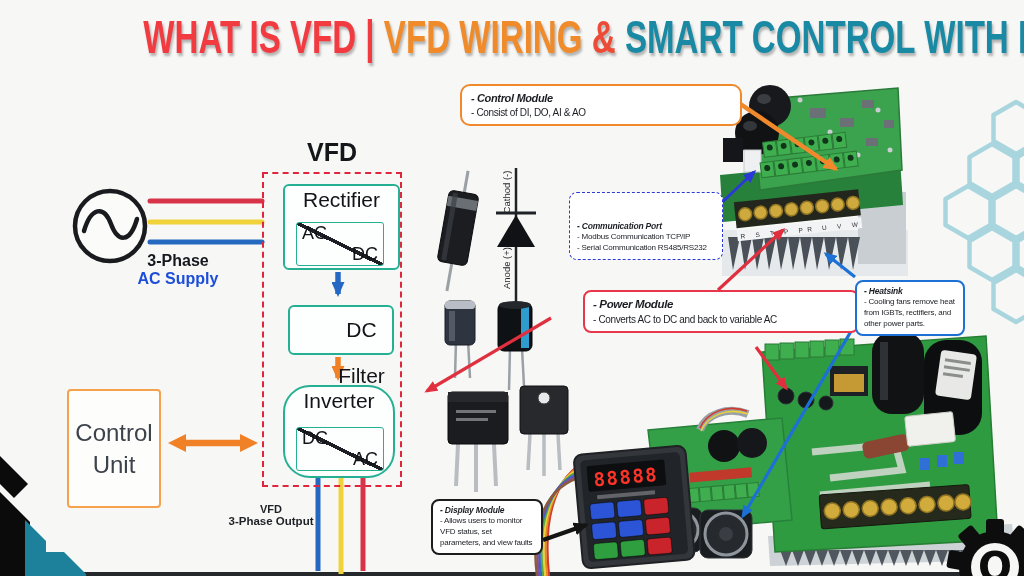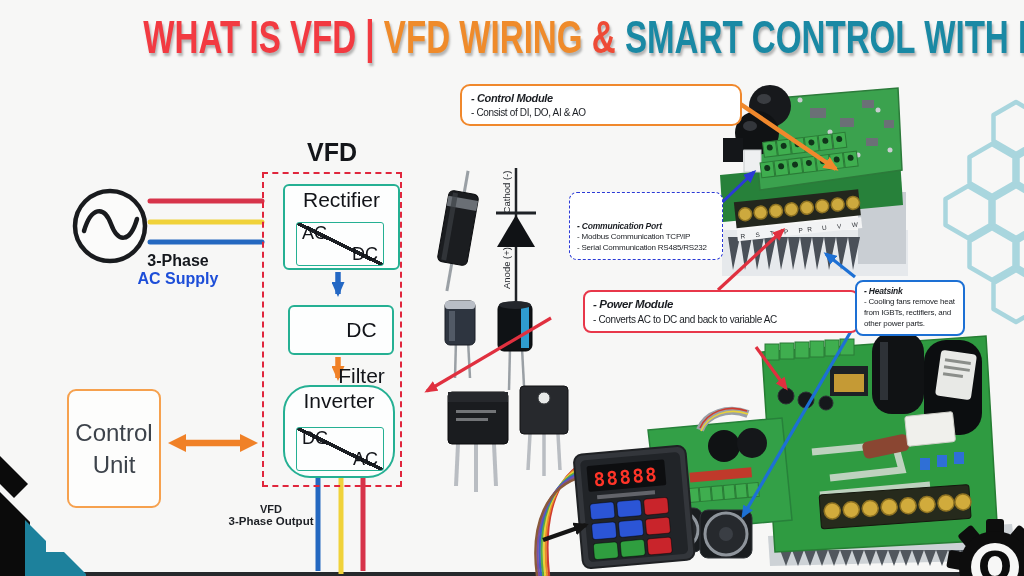--- a/index.html
+++ b/index.html
@@ -21,21 +21,21 @@
   .box-rect{left:283px;top:184px;width:117px;height:86px;}
   .box-inv{left:283px;top:385px;width:112px;height:93px;border-radius:27px;}
   .blocktitle{font-size:21px;font-weight:500;margin-top:2px;}
   .diag{position:absolute;left:11px;width:86px;height:42px;border:1.5px solid #25b093;border-radius:3px;
     background-image:linear-gradient(to top right,transparent 47.5%,#1c1f24 47.5%,#1c1f24 52.5%,transparent 52.5%);}
   .box-rect .diag{top:36px;} .box-inv .diag{top:40px;}
   .diag .ac{position:absolute;left:5px;top:0;font-size:18px;font-weight:500;}
   .diag .dc{position:absolute;right:5px;bottom:0;font-size:18px;font-weight:500;}
   .box-filter{left:288px;top:305px;width:106px;height:50px;font-size:21px;font-weight:500;
     line-height:46px;padding-left:41px;}
-  .box-control{left:67px;top:389px;width:94px;height:119px;border:2px solid #f6a14e;border-radius:9px;
+  .box-control{left:67px;top:389px;width:94px;height:119px;border:2px solid #f6a14e;border-radius:4px;
     background:#fdfdfc;color:#3d434b;font-size:24px;font-weight:500;text-align:center;
     display:flex;flex-direction:column;justify-content:center;line-height:1.3;box-sizing:border-box;}
   .supply-label{left:128px;top:252px;width:100px;text-align:center;}
   .supply-label .l1{font-size:16px;font-weight:800;color:#15181d;}
   .supply-label .l2{font-size:16px;font-weight:700;color:#1d4ed8;}
   .output-label{left:225px;top:503px;width:92px;text-align:center;color:#1d2025;font-weight:700;}
   .output-label .l1{font-size:11px;} .output-label .l2{font-size:11.5px;}
   
   .rotlbl{position:absolute;width:64px;height:12px;font-size:9.5px;color:#23262b;text-align:center;
     transform:rotate(-90deg);font-weight:500;}
@@ -453,14 +453,18 @@
 <div class="callout co-pow">
   <div class="t">- Power Module</div>
   <div>- Converts AC to DC and back to variable AC</div>
 </div>
 
 <div class="callout co-heat">
   <div class="t">- Heatsink</div>
   <div>- Cooling fans remove heat from IGBTs, rectifiers, and other power parts.</div>
 </div>
 
+<div class="callout co-disp">
+  <div class="t">- Display Module</div>
+  <div>- Allows users to monitor VFD status, set parameters, and view faults</div>
+</div>
 
 </div>
 
 </body></html>

